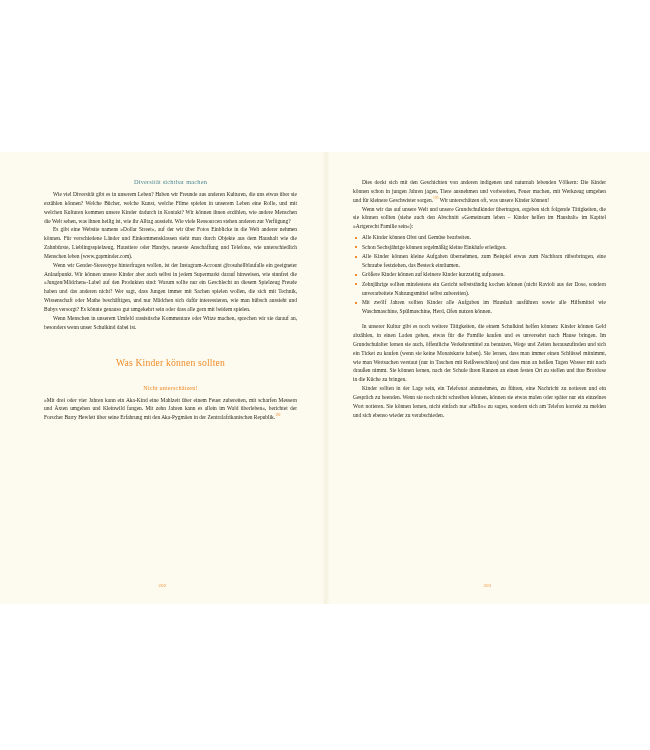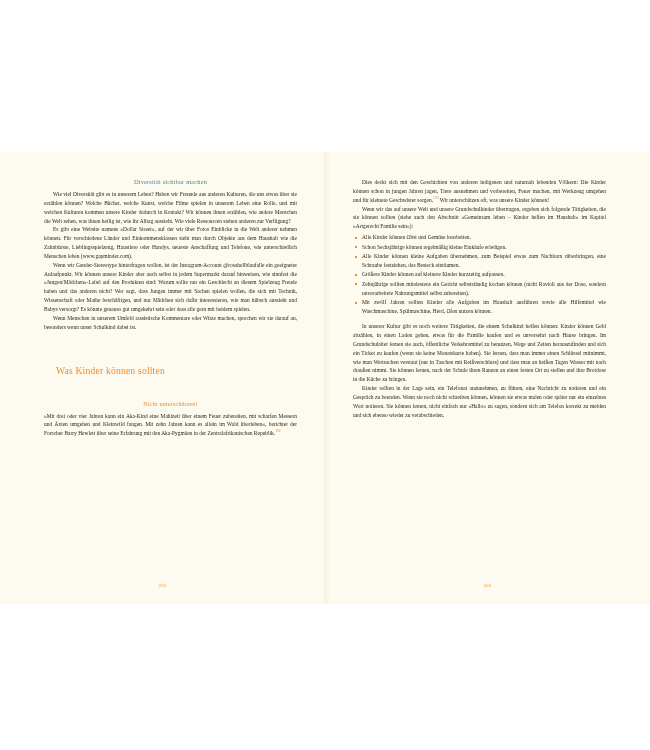--- a/index.html
+++ b/index.html
@@ -55,25 +55,25 @@
   
   .sub-head {
     text-align: center;
     color: #4f8a93;
     font-size: 6.4px;
     letter-spacing: 0.18px;
     margin: 0 0 5px 0;
     font-weight: 400;
   }
   .section-head {
-    text-align: left;
+    text-align: center;
     color: #ef8c2a;
     font-size: 9.6px;
     letter-spacing: 0.2px;
-    margin: 12px;
+    margin: 4px;
     font-weight: 400;
   }
   .sub-head-orange {
     text-align: center;
     color: #ef8c2a;
     font-size: 6.2px;
     letter-spacing: 0.15px;
     margin: 0 0 5px 0;
     font-weight: 400;
   }

